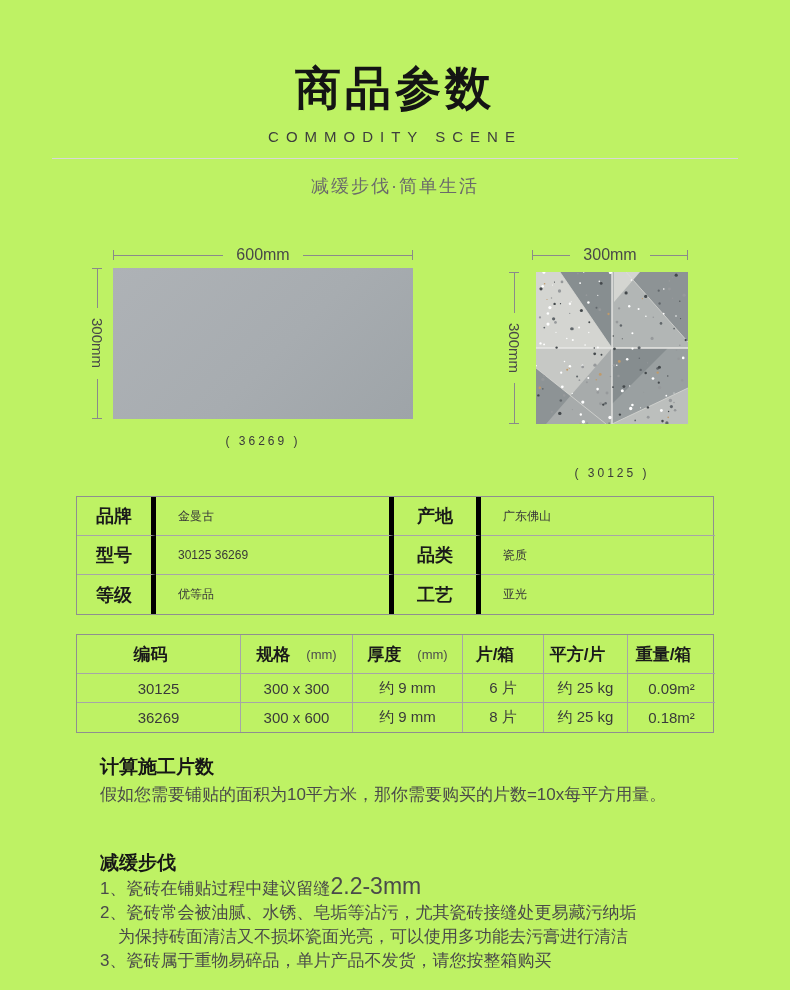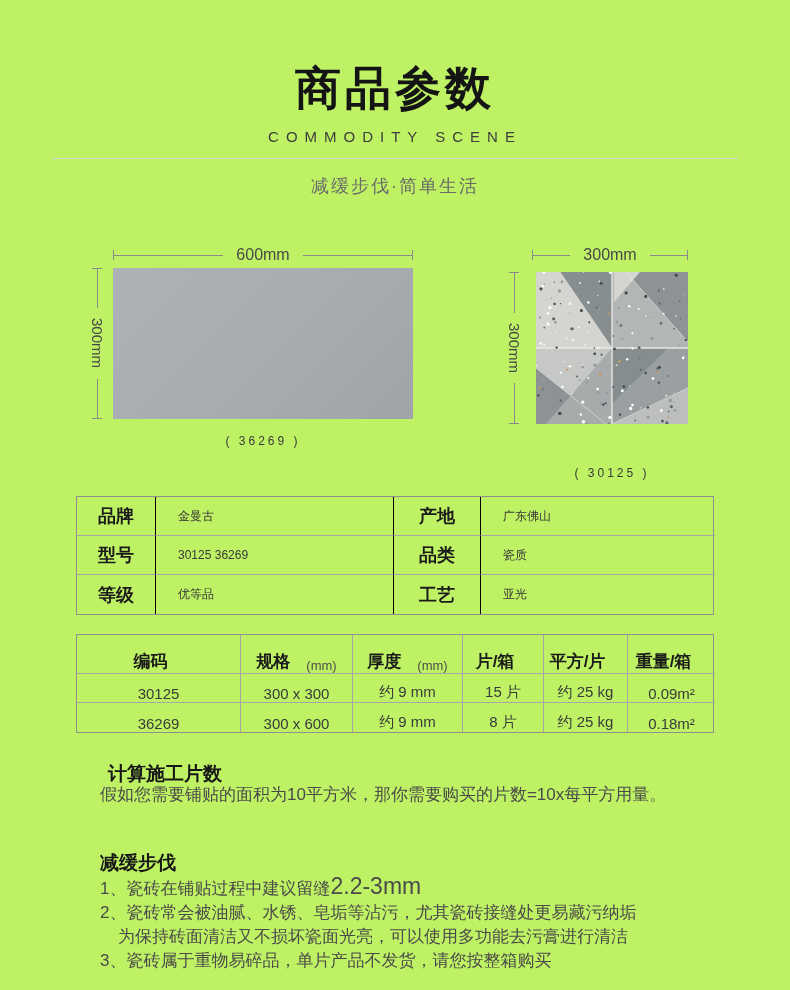--- a/index.html
+++ b/index.html
@@ -21,28 +21,28 @@
   .dim-v{display:flex;flex-direction:column;align-items:center;width:14px;}
   .tick-h{height:1px;width:10px;background:#8a8a8a;}
   .vline{flex:1;width:1px;background:#8a8a8a;}
   .dim-label-v{writing-mode:vertical-rl;padding:10px 0;font-size:15px;color:#484848;white-space:nowrap;}
   
   .tile-plain{left:113px;top:268px;width:300px;height:151px;background:linear-gradient(135deg,#aeb2b6 0%,#a7acb0 55%,#9ea4a8 100%);}
   .tile-svg{left:536px;top:272px;width:152px;height:152px;}
   .code-label{text-align:center;font-size:12px;color:#3a3a3a;letter-spacing:3px;}
   
   .spec-table{left:76px;top:496px;width:638px;display:grid;grid-template-columns:79px 238px 87px 234px;grid-auto-rows:39px;border:1px solid #8f8f8f;box-sizing:border-box;}
-  .spec-table>div{border-right:1px solid #000000;border-bottom:1px solid #a6a6a6;display:flex;align-items:center;box-sizing:border-box;}
+  .spec-table>div{border-right:5px solid #000000;border-bottom:1px solid #a6a6a6;display:flex;align-items:center;box-sizing:border-box;}
   .spec-table>div:nth-child(4n){border-right:none;}
   .spec-table>div:nth-last-child(-n+4){border-bottom:none;}
   .cell-k{justify-content:center;font-weight:bold;font-size:18px;color:#1a1a1a;}
   .cell-v{padding-left:22px;font-size:12px;color:#383838;}
   
   .size-table{left:76px;top:634px;width:638px;display:grid;grid-template-columns:164px 112px 110px 81px 84px 87px;border:1px solid #8f8f8f;box-sizing:border-box;}
-  .size-table>div{border-right:1px solid #a6a6a6;border-bottom:1px solid #a6a6a6;display:flex;align-items:flex-end;justify-content:center;box-sizing:border-box;}
+  .size-table>div{border-right:1px solid #a6a6a6;border-bottom:1px solid #a6a6a6;display:flex;align-items:center;justify-content:center;box-sizing:border-box;}
   .size-table>div:nth-child(6n){border-right:none;}
   .size-table>div:nth-last-child(-n+6){border-bottom:none;}
   .size-head{height:39px;font-weight:bold;font-size:17px;color:#1a1a1a;}
   .size-head .hdr-suffix{font-weight:400;font-size:13px;color:#4c4c4c;margin-left:16px;}
   .size-cell{height:29px;font-size:15px;color:#3a3a3a;}
   
   .sec-heading{font-size:19px;font-weight:bold;color:#161616;}
   .calc-text{left:100px;top:781px;width:625px;font-size:17px;color:#4a4a4a;line-height:28px;}
   .tips-list{left:100px;top:876px;width:630px;}
   .tip{font-size:17px;color:#4a4a4a;line-height:20px;margin-bottom:4px;}
@@ -318,32 +318,32 @@
         <span>平方/片</span>
         <span class="hdr-suffix"></span>
       </div>
     <div class="size-head">
         <span>重量/箱</span>
         <span class="hdr-suffix"></span>
       </div>
     <div class="size-cell">30125</div>
     <div class="size-cell">300 x 300</div>
     <div class="size-cell">约 9 mm</div>
-    <div class="size-cell">15 片</div>
+    <div class="size-cell">6 片</div>
     <div class="size-cell">约 25 kg</div>
     <div class="size-cell">0.09m²</div>
     <div class="size-cell">36269</div>
     <div class="size-cell">300 x 600</div>
     <div class="size-cell">约 9 mm</div>
     <div class="size-cell">8 片</div>
     <div class="size-cell">约 25 kg</div>
     <div class="size-cell">0.18m²</div>
   </div>
 
-  <div class="abs sec-heading" style="left:108px;top:754px;margin-top:7px;">计算施工片数</div>
+  <div class="abs sec-heading" style="left:100px;top:754px;">计算施工片数</div>
   <div class="abs calc-text">
     <div>假如您需要铺贴的面积为10平方米，那你需要购买的片数=10x每平方用量。</div>
   </div>
 
   <div class="abs sec-heading" style="left:100px;top:850px;">减缓步伐</div>
   <div class="abs tips-list">
     <div class="tip"><span>1、瓷砖在铺贴过程中建议留缝</span><span class="tip-big">2.2-3mm</span></div>
     <div class="tip">2、瓷砖常会被油腻、水锈、皂垢等沾污，尤其瓷砖接缝处更易藏污纳垢</div>
     <div class="tip tip-cont">为保持砖面清洁又不损坏瓷面光亮，可以使用多功能去污膏进行清洁</div>
     <div class="tip">3、瓷砖属于重物易碎品，单片产品不发货，请您按整箱购买</div>

